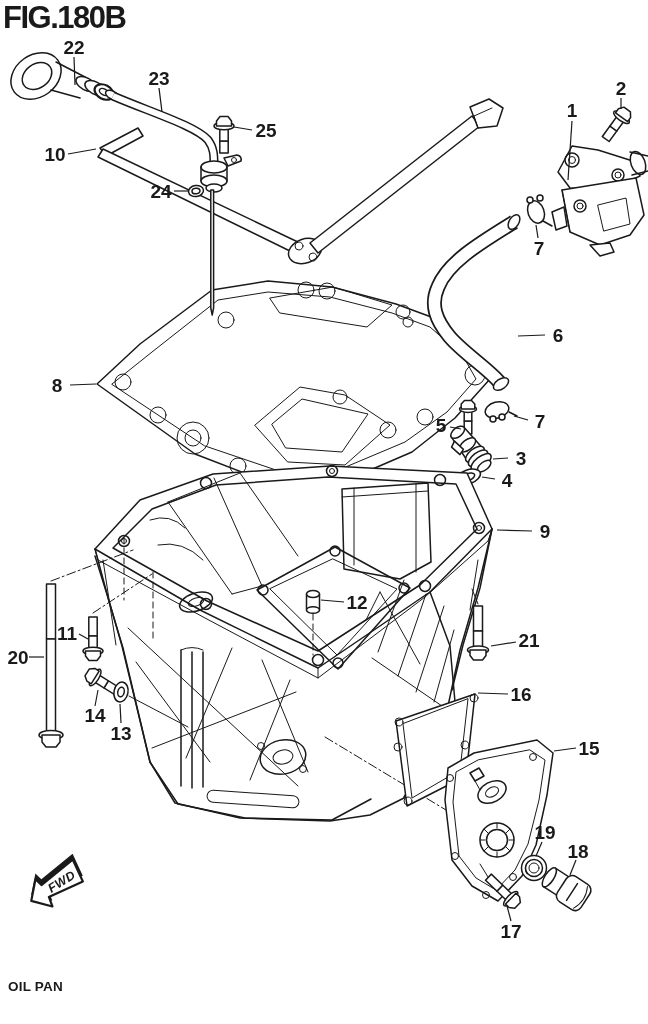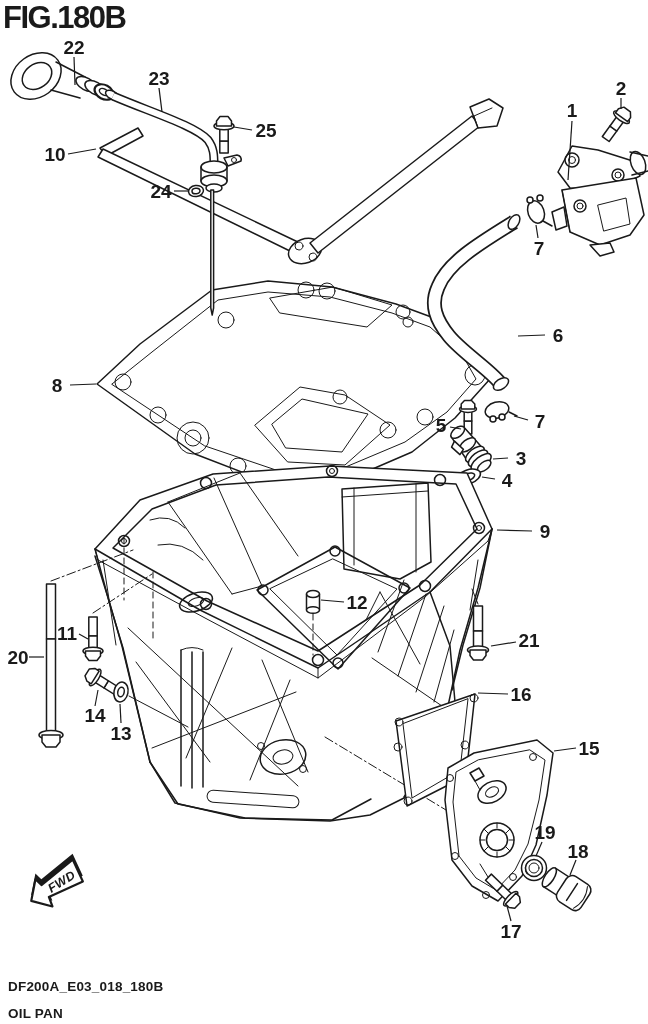--- a/index.html
+++ b/index.html
@@ -395,16 +395,15 @@
         <line x1="542" y1="842" x2="536" y2="856" class="leader"></line>
         <text x="545" y="832" class="callout" dominant-baseline="central">19</text>
         <line x1="576" y1="860" x2="570" y2="875" class="leader"></line>
         <text x="578" y="851" class="callout" dominant-baseline="central">18</text>
         <line x1="511" y1="921" x2="507" y2="906" class="leader"></line>
         <text x="511" y="931" class="callout" dominant-baseline="central">17</text>
       </g>
   </svg>
 
   <div class="footer">
-    <div>DF200A_E03_018_180B</div>
     <div>OIL PAN</div>
   </div>
 </div>
 
 </body></html>

